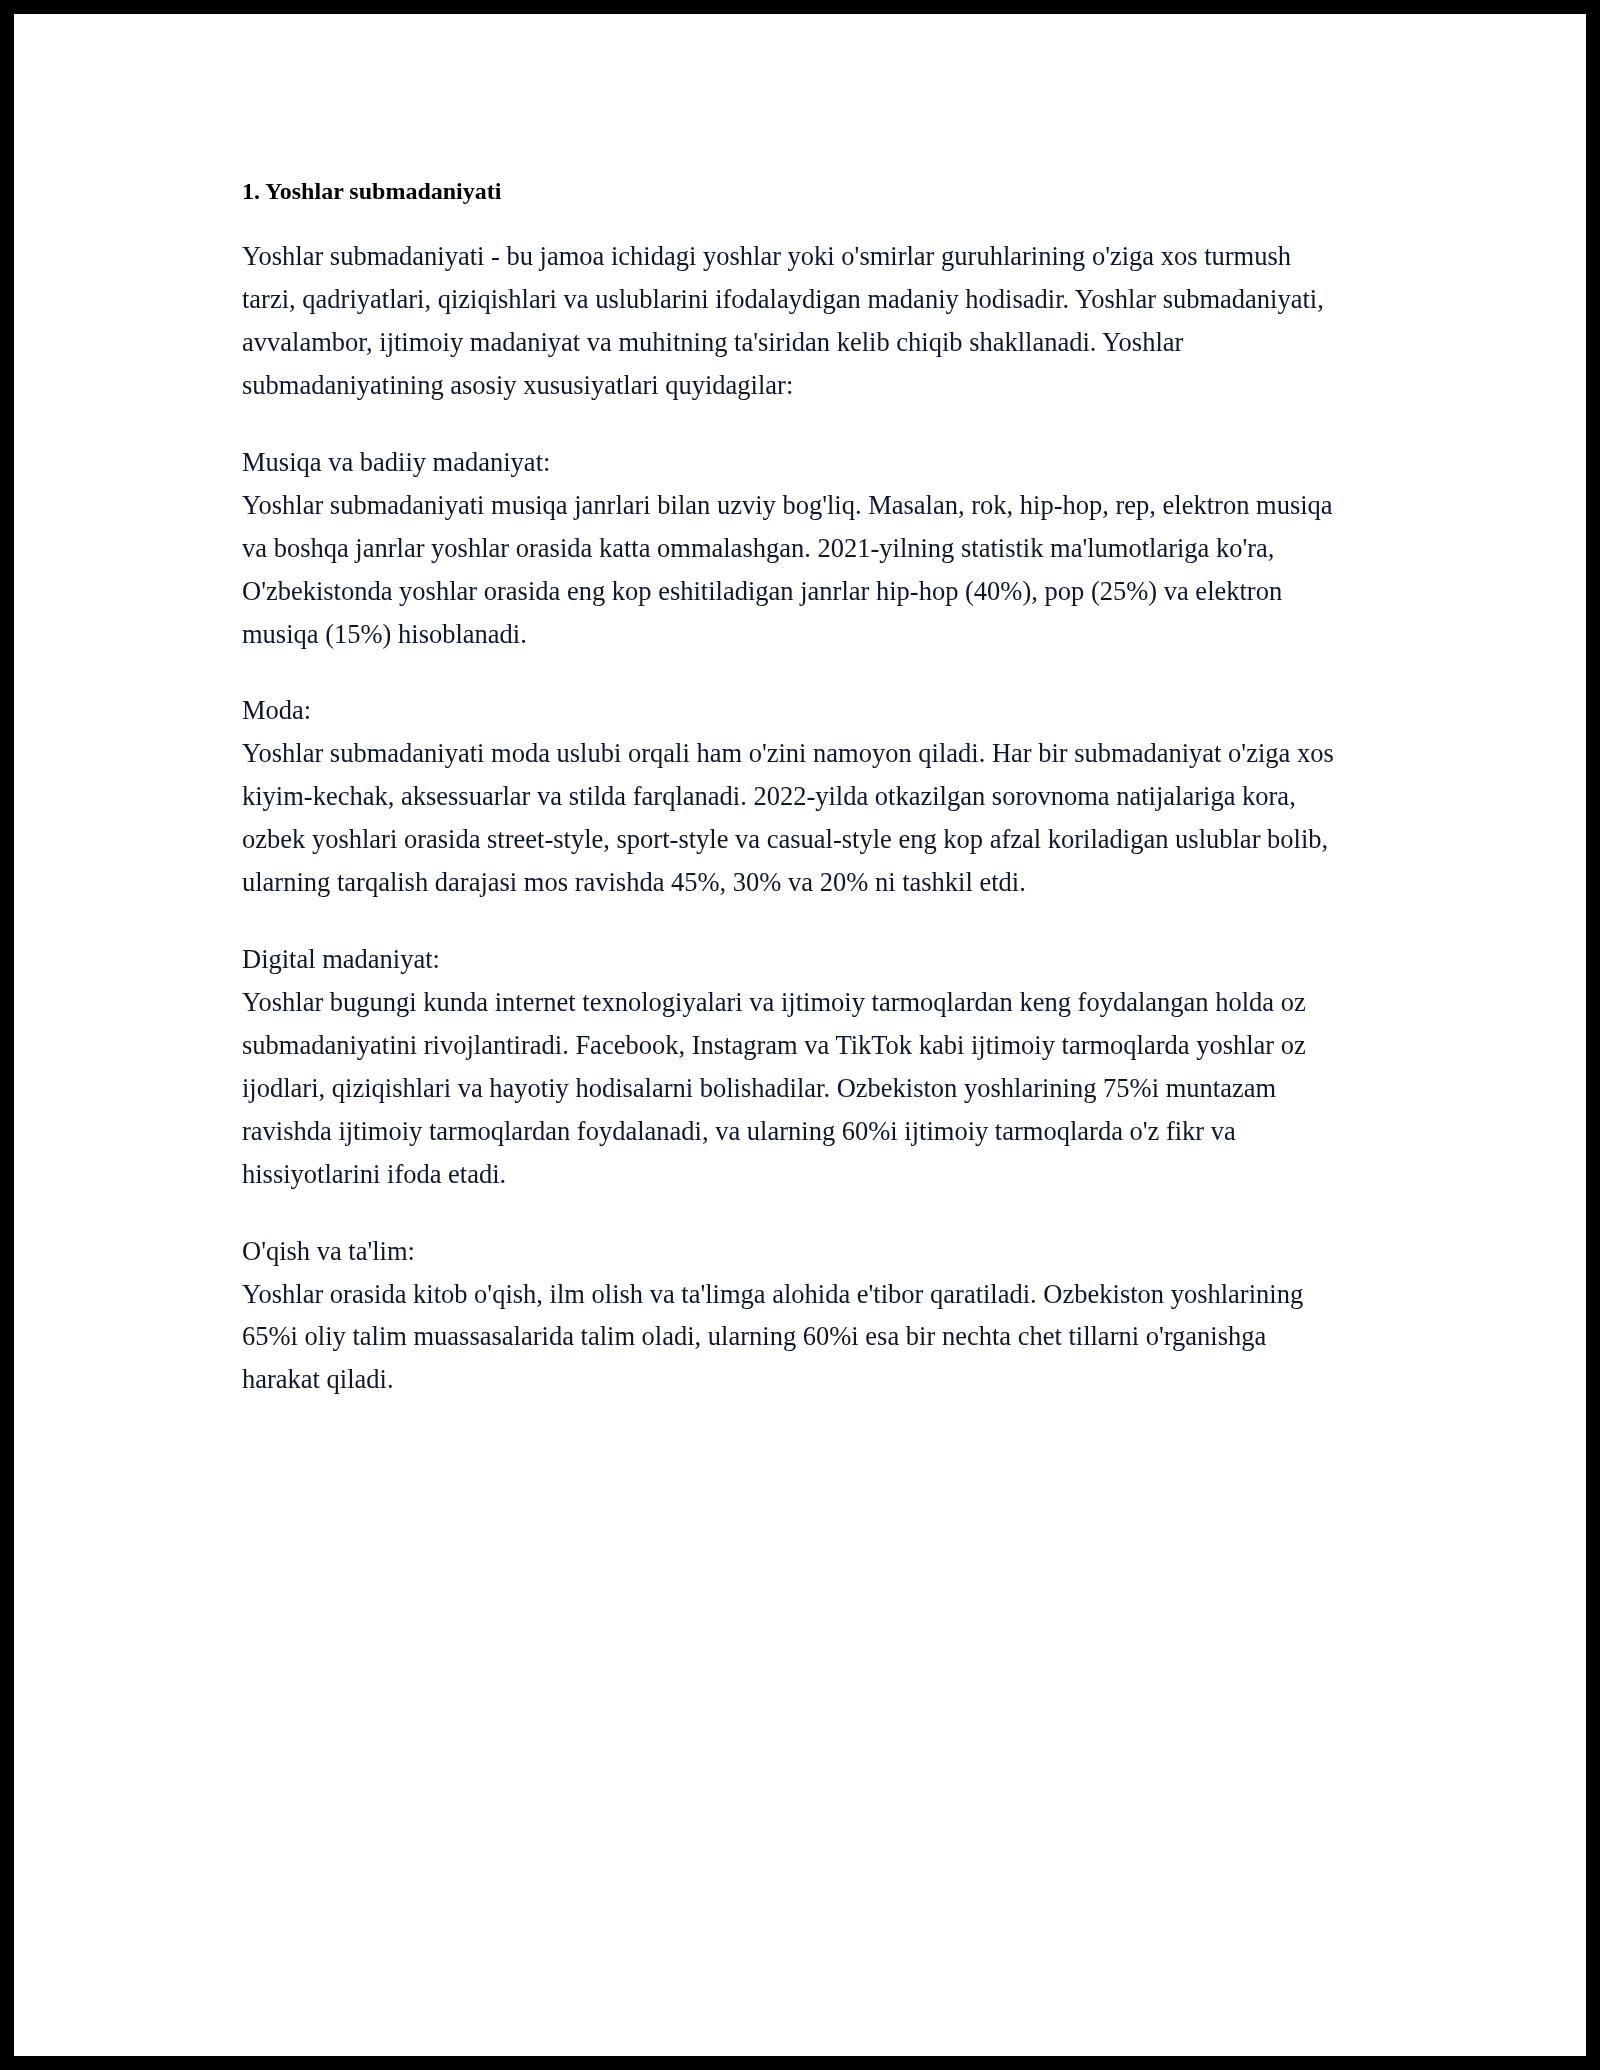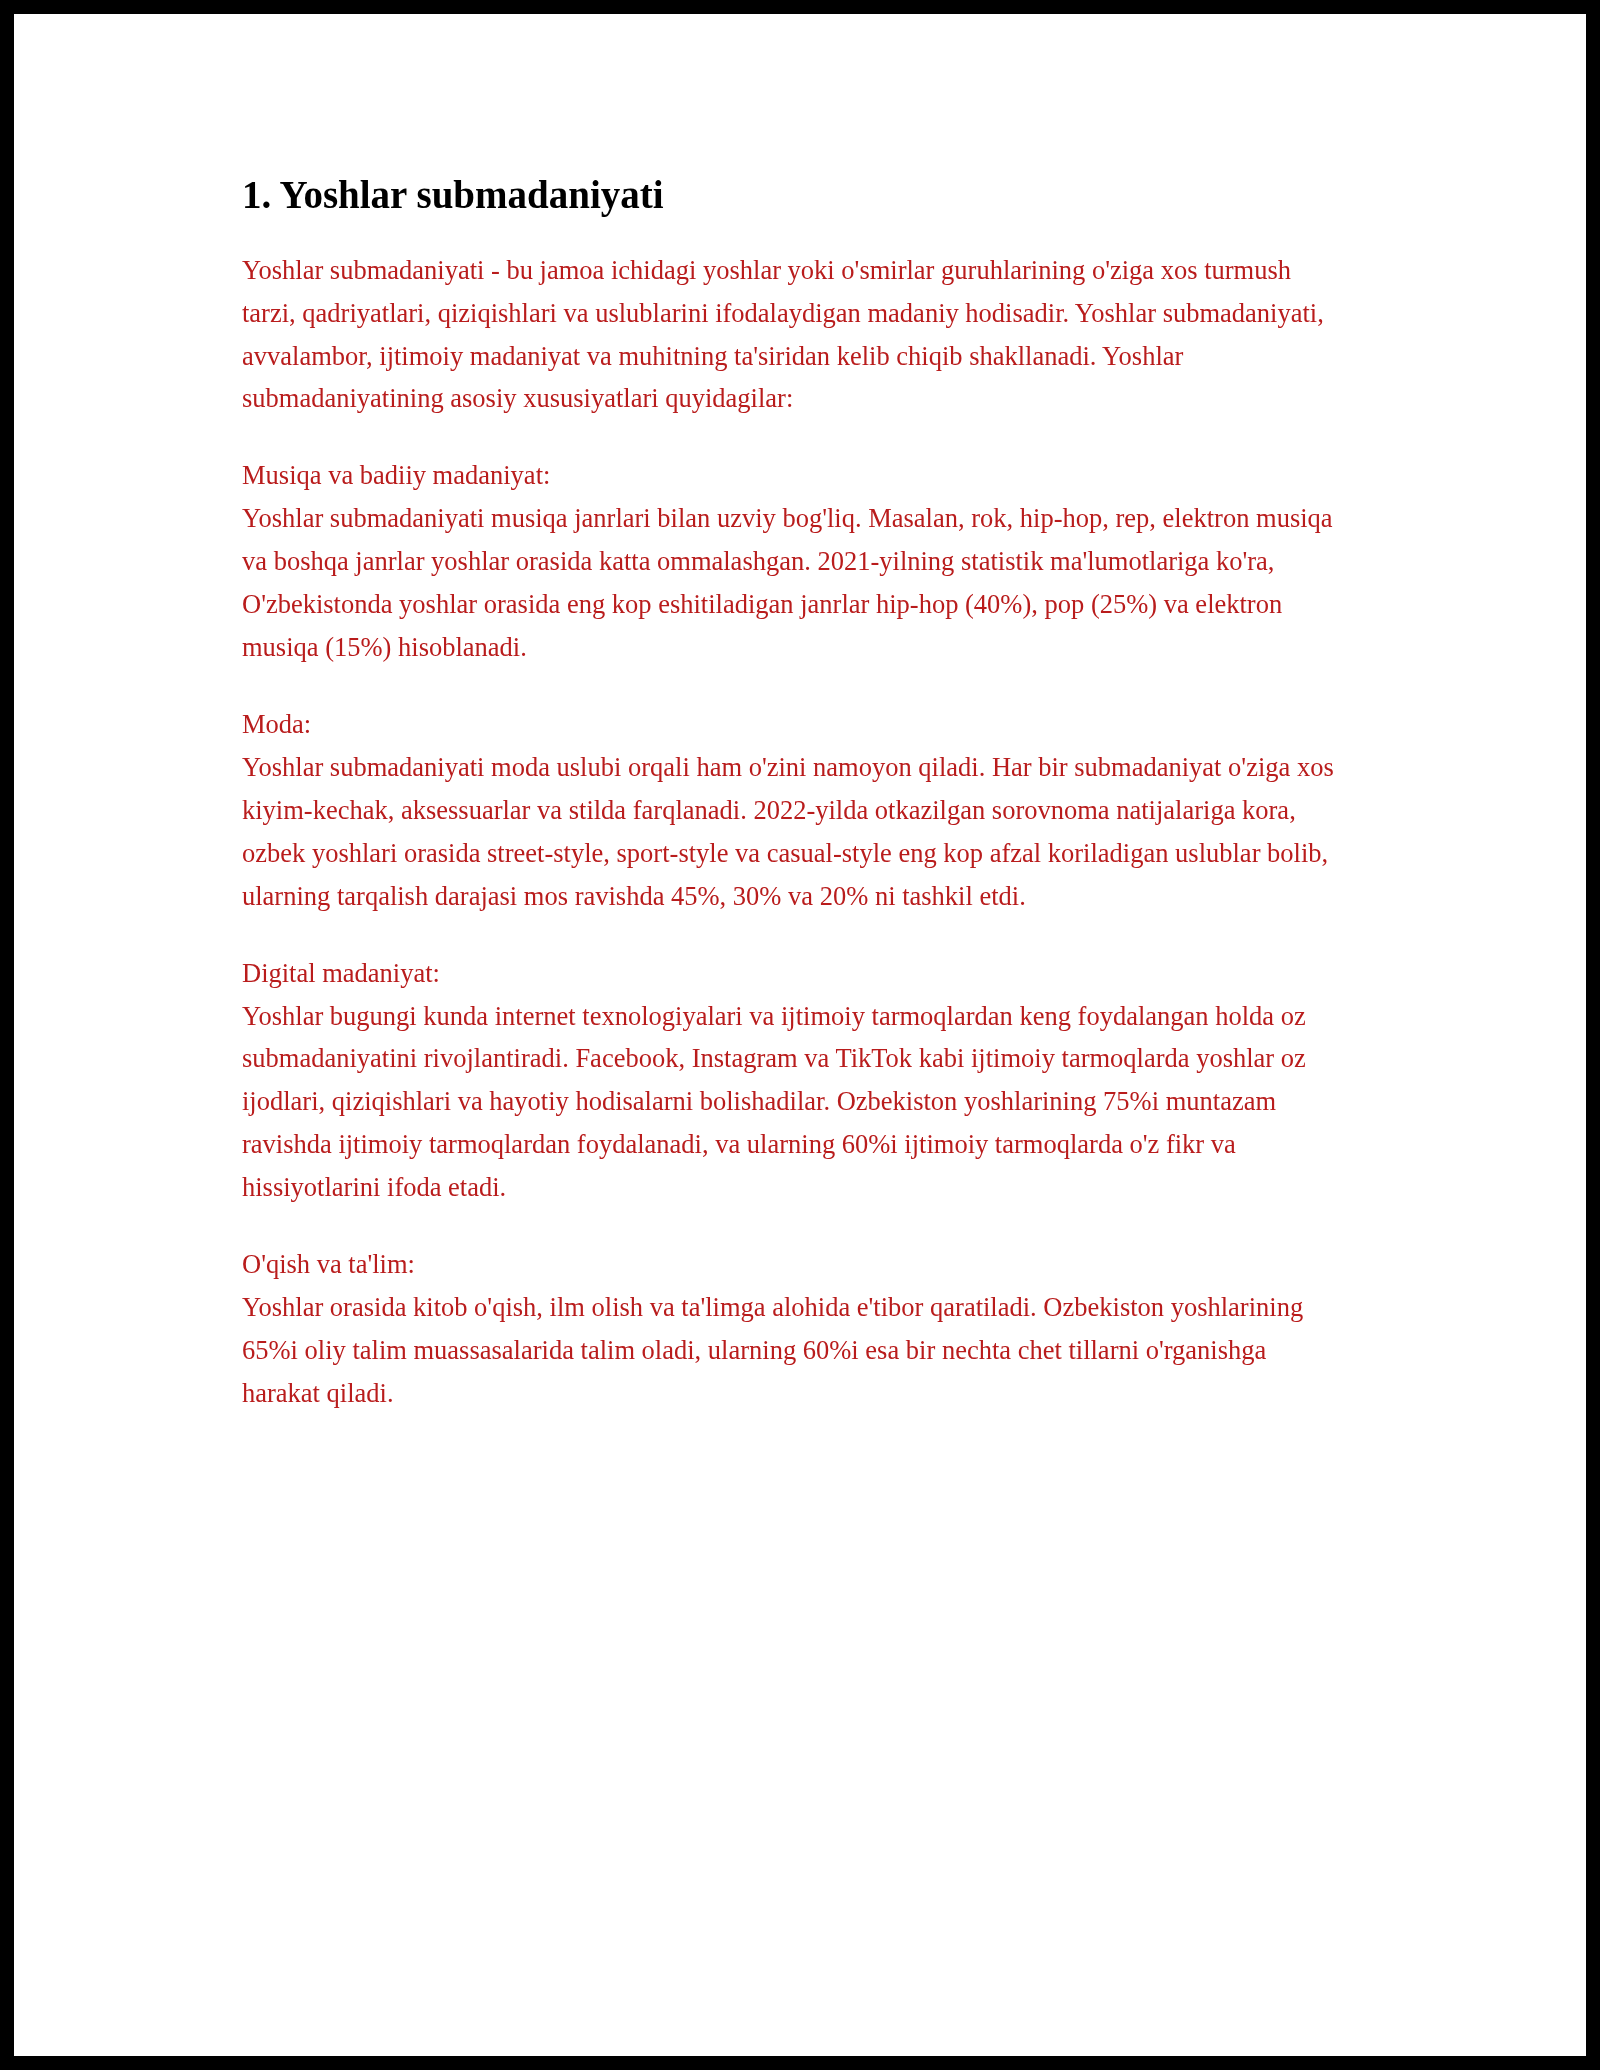--- a/index.html
+++ b/index.html
@@ -22,31 +22,31 @@
   .page-sheet {
     box-sizing: border-box;
     width: 100%;
     height: 100%;
     background: #ffffff;
     padding: 150px 228px 60px 228px;
     overflow: hidden;
   }
   .doc-title {
     font-family: "Liberation Serif", serif;
-    font-size: 39px;
+    font-size: 24px;
     font-weight: bold;
     color: #000000;
-    margin: 6px 0 28px 0;
+    margin: 12px 0 28px 0;
     line-height: 1.3;
   }
   .doc-para {
     font-family: "Liberation Serif", serif;
     font-size: 26.5px;
     line-height: 1.62;
-    color: #b91c1c;
+    color: #0f172a;
     margin: 0 0 34px 0;
     white-space: pre-wrap;
     max-width: 1105px;
   }
   .doc-para:last-child {
     margin-bottom: 0;
   }
 </style>
 </head>
 <body>

